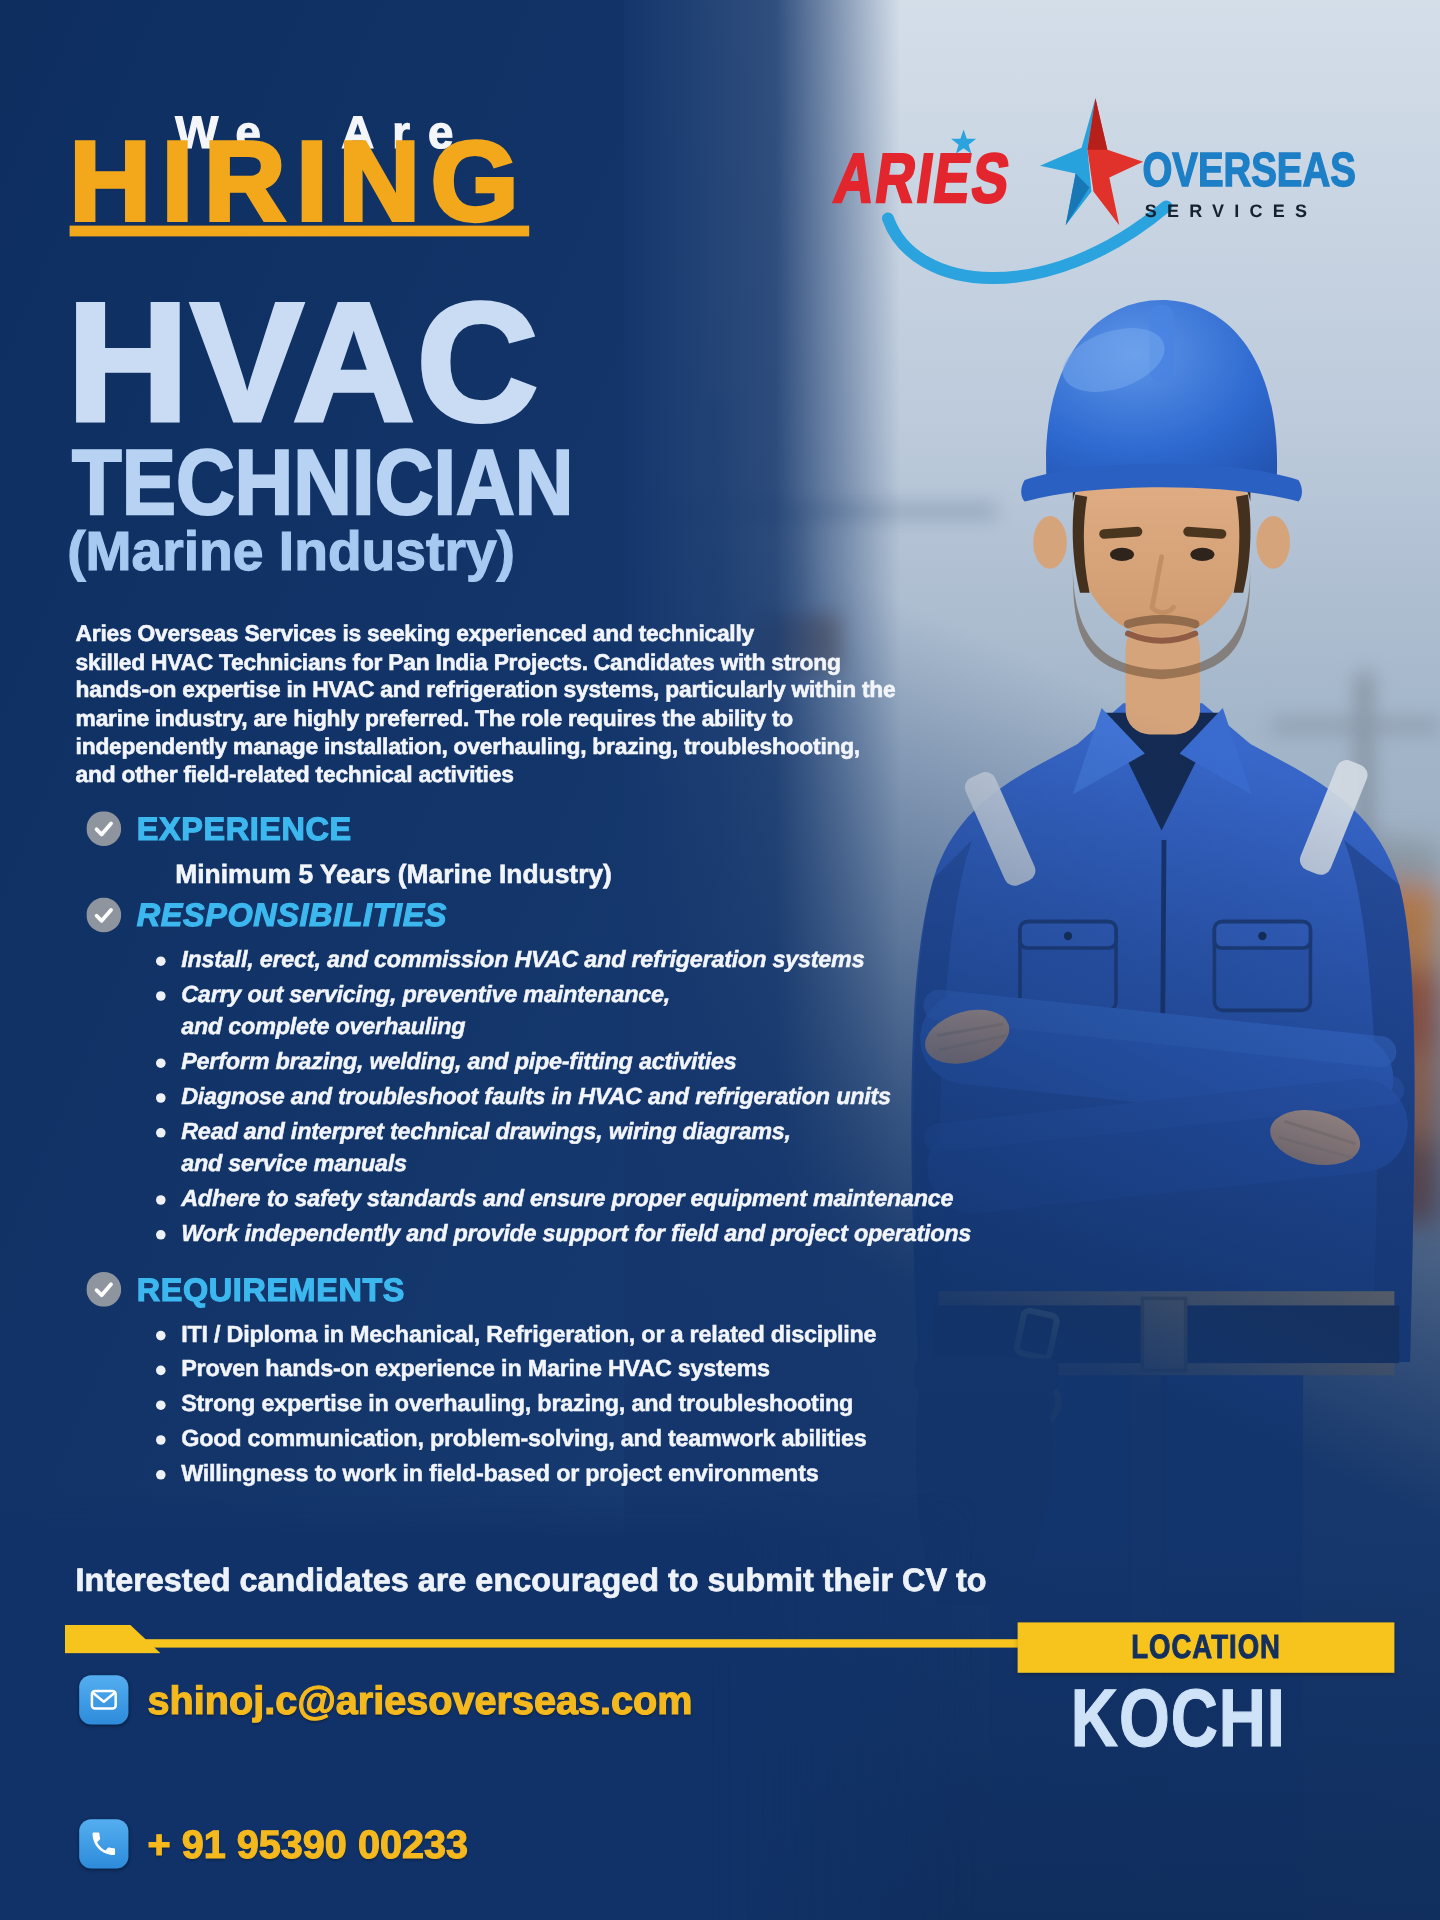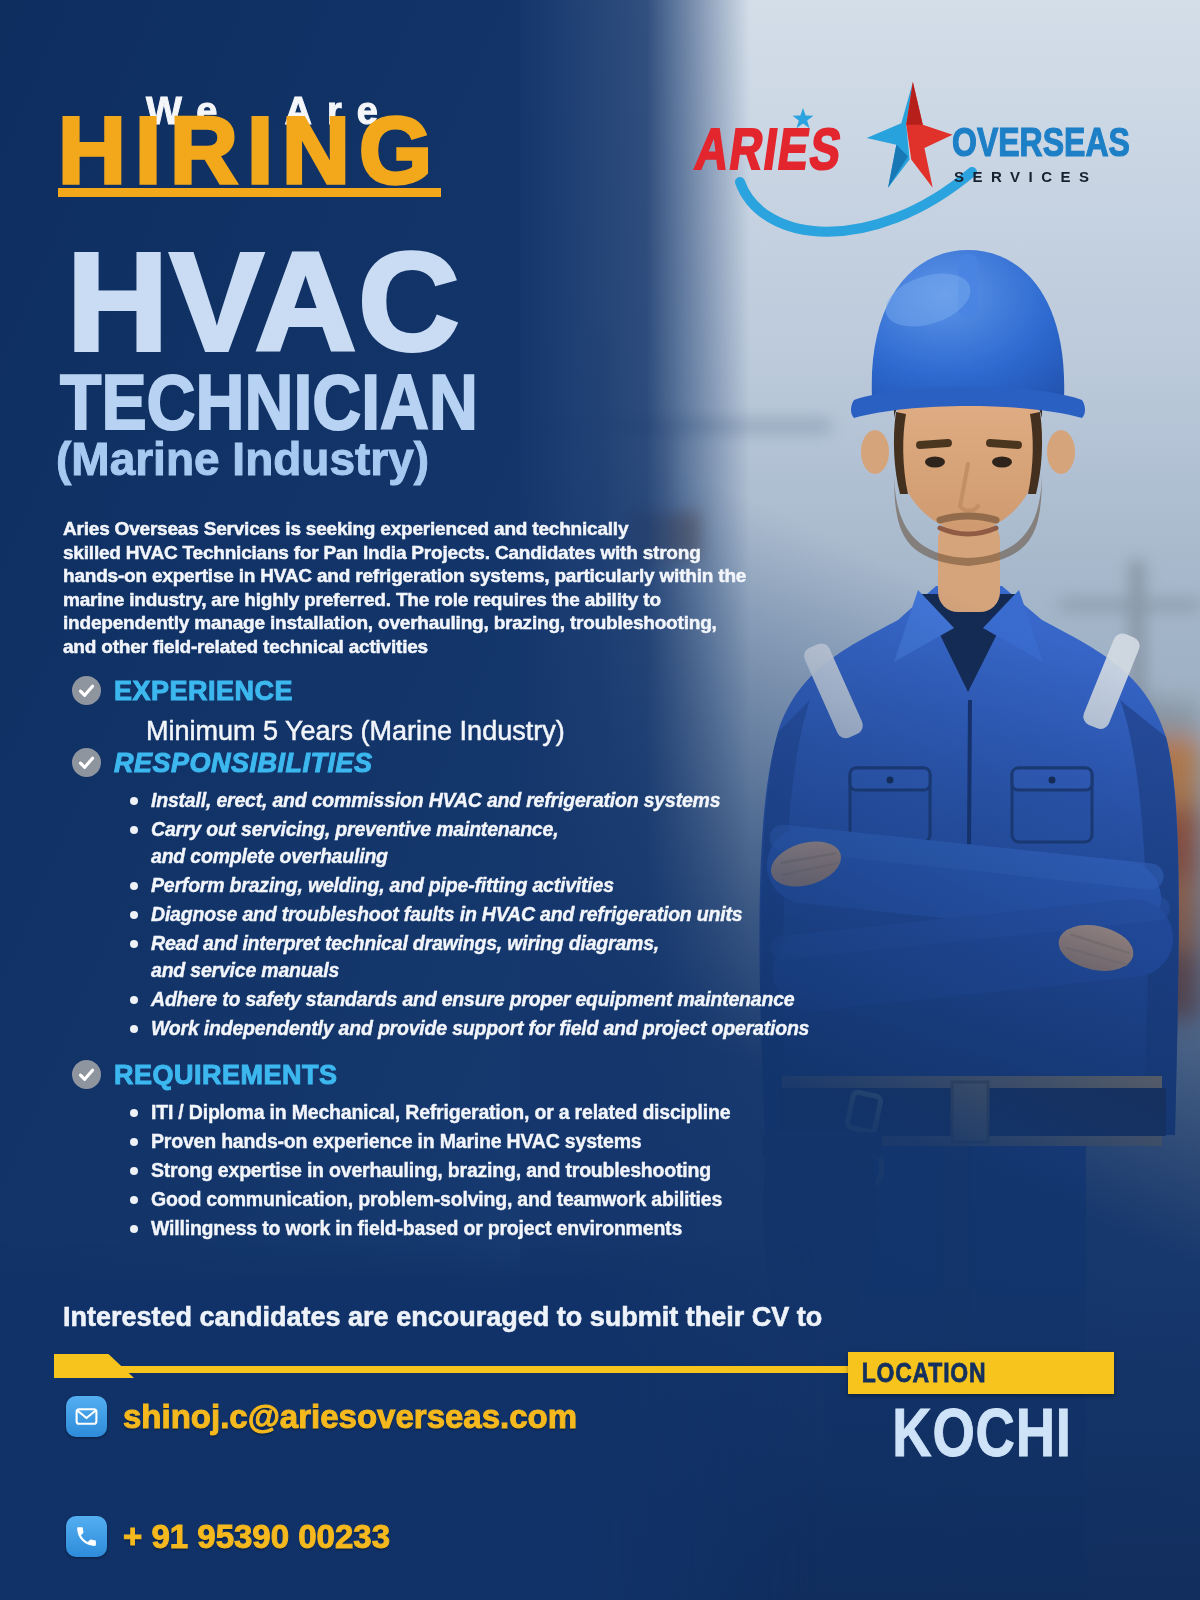--- a/index.html
+++ b/index.html
@@ -39,21 +39,21 @@
   .overseas-text{
     left:0;top:0;font-size:40px;font-weight:bold;color:#1d7fc6;line-height:1;
     transform:scaleX(.80);transform-origin:left center;-webkit-text-stroke:1.2px #1d7fc6;white-space:nowrap;
   }
   .services-text{
     left:2px;top:46px;font-size:15px;font-weight:bold;color:#16202e;
     letter-spacing:8.5px;white-space:nowrap;
   }
   
   .title-hvac{
-    left:67px;top:232px;font-size:140px;font-weight:bold;color:#c9dcf4;line-height:1;
+    left:56px;top:232px;font-size:140px;font-weight:bold;color:#c9dcf4;line-height:1;
     letter-spacing:2px;-webkit-text-stroke:4px #c9dcf4;
   }
   .title-tech{
     left:60px;top:364px;font-size:77px;font-weight:bold;color:#b7d2f2;line-height:1;
     -webkit-text-stroke:2px #b7d2f2;transform:scaleX(.88);transform-origin:left top;letter-spacing:0;
   }
   .title-marine{
     left:56px;top:436px;font-size:46px;font-weight:bold;color:#a6c9f1;line-height:1;
     -webkit-text-stroke:1px #a6c9f1;white-space:nowrap;
   }
@@ -66,43 +66,43 @@
   .sec-exp{top:676px;}
   .sec-resp{top:748px;font-style:italic;}
   .sec-req{top:1060px;}
   .sec-head{display:flex;gap:13px;}
   .check-icon{width:29px;height:29px;flex:0 0 29px;}
   .sec-title{
     font-size:27px;font-weight:bold;color:#3CB8EF;letter-spacing:.5px;
     -webkit-text-stroke:1px #3CB8EF;margin:0;
   }
   .exp-detail{
-    margin:9px 0 0 74px;font-size:27px;font-weight:normal;color:#f2f5fa;
+    margin:9px 0 0 74px;font-size:22px;font-weight:bold;color:#f2f5fa;
     -webkit-text-stroke:.5px #f2f5fa;
   }
   ul.bullets{list-style:none;margin:8px 0 0 0;padding:0 0 0 58px;}
   ul.bullets li{display:flex;gap:13px;margin-bottom:2px;}
   .dot{flex:0 0 8px;width:8px;height:8px;border-radius:50%;background:#eef2f7;margin-top:10px;}
   .btext{
     font-size:19.5px;font-weight:bold;color:#f2f5fa;line-height:27px;
     white-space:pre;-webkit-text-stroke:.4px #f2f5fa;letter-spacing:-0.2px;
   }
   
   .cta{
     left:63px;top:1302px;font-size:27px;font-weight:bold;color:#eef3f9;
     -webkit-text-stroke:.6px #eef3f9;white-space:nowrap;
   }
   .divider-tab{
     left:54px;top:1354px;width:80px;height:24px;background:#F7C41E;
     clip-path:polygon(0 0,68% 0,100% 100%,0 100%);
   }
   .divider-line{left:120px;top:1366px;width:744px;height:7px;background:#F7C41E;}
   .loc-box{
-    left:848px;top:1352px;width:266px;height:42px;background:#F7C41E;
-    display:flex;align-items:center;
+    left:848px;top:1352px;width:314px;height:42px;background:#F7C41E;
+    display:flex;align-items:center;justify-content:center;
     box-shadow:0 2px 4px rgba(0,0,0,.35);
   }
   .loc-label{
     font-size:28px;font-weight:bold;color:#13305f;letter-spacing:1px;
     transform:scaleX(.82);-webkit-text-stroke:.8px #13305f;
   }
   .kochi{
     left:848px;top:1398px;width:268px;text-align:center;font-size:68px;font-weight:bold;
     color:#cfe3f8;line-height:1;letter-spacing:1px;-webkit-text-stroke:1px #cfe3f8;
     transform:scaleX(.80);transform-origin:center top;

